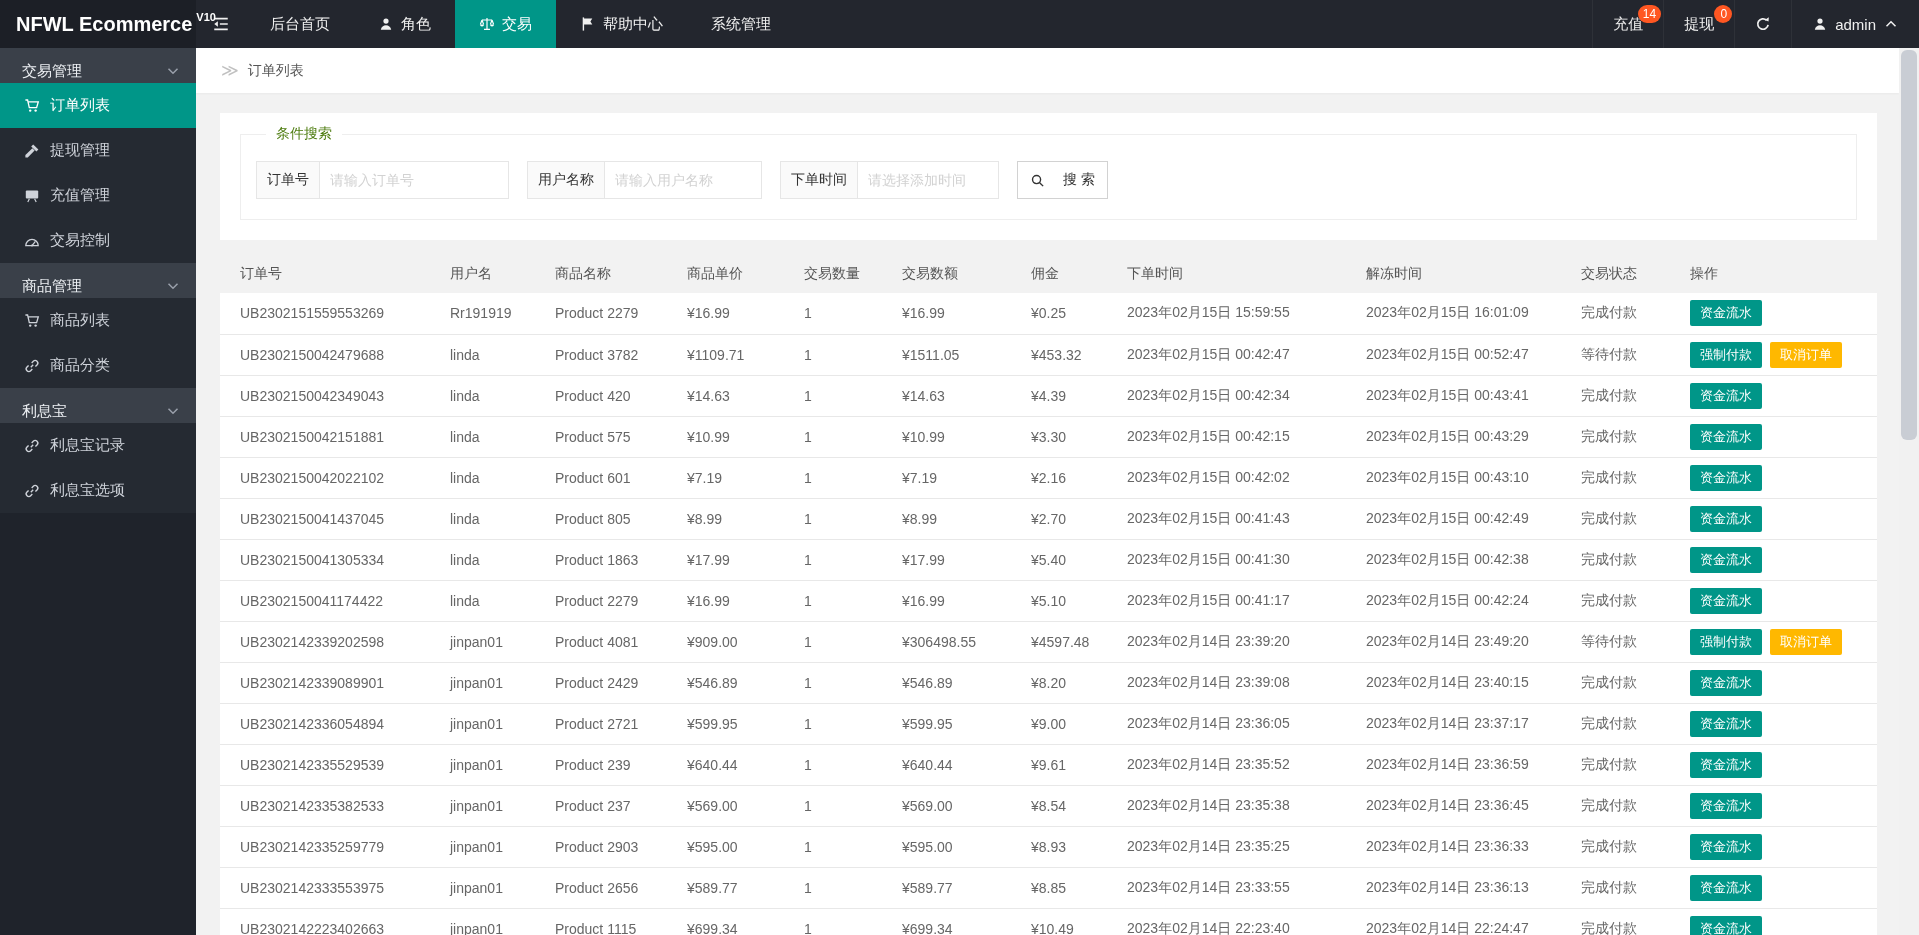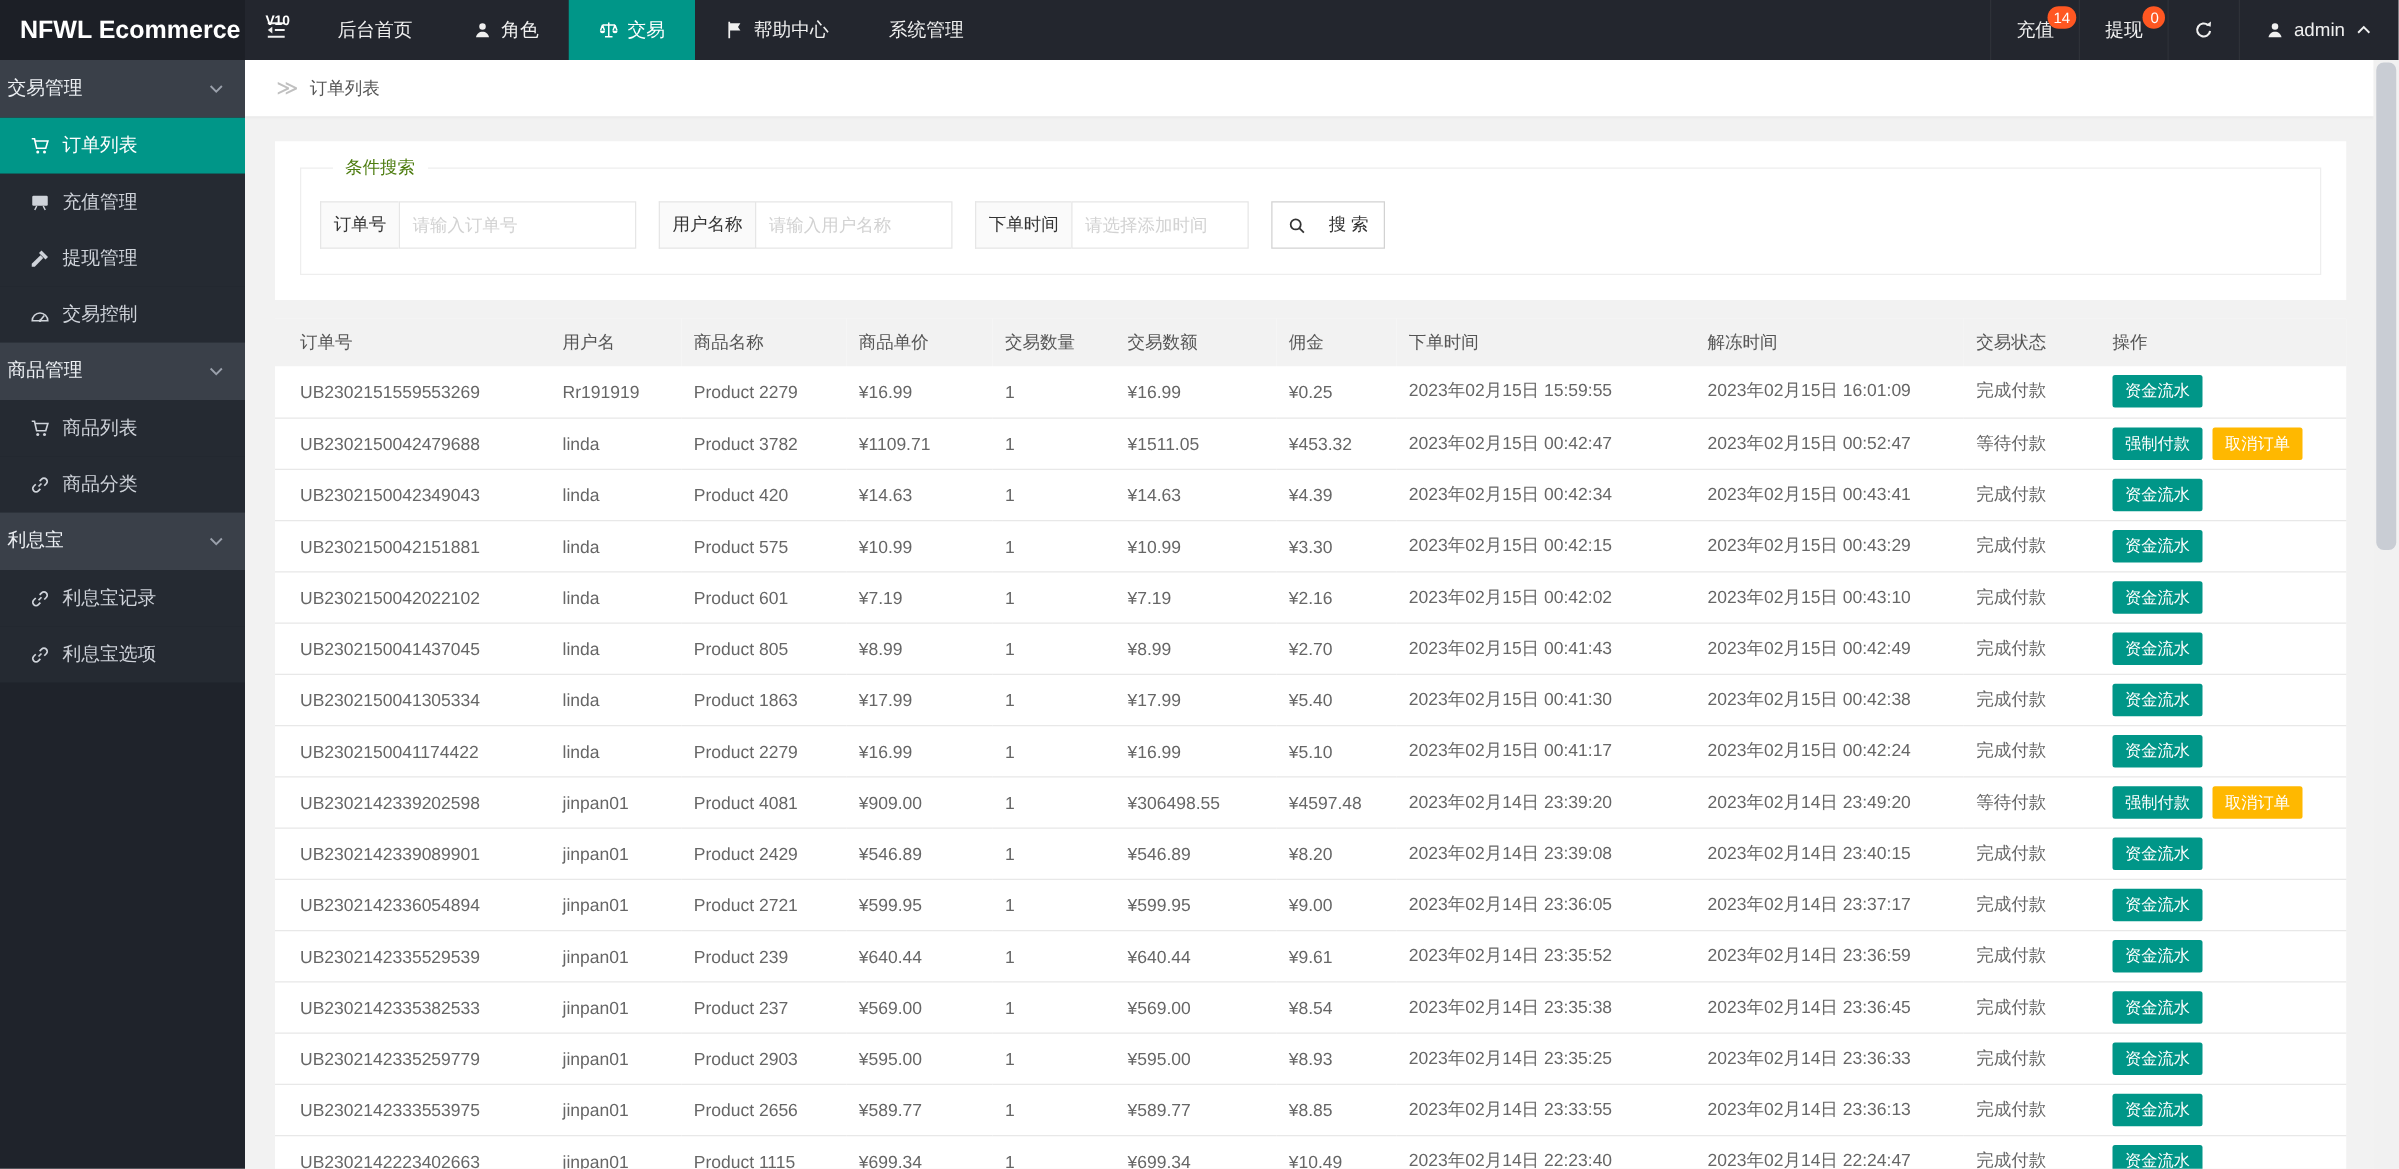--- a/index.html
+++ b/index.html
@@ -3,36 +3,36 @@
 <meta charset="utf-8">
 <style>
   * { box-sizing: border-box; }
   html,body { margin:0; padding:0; width:1919px; height:935px; overflow:hidden;
               font-family:"Liberation Sans","DejaVu Sans",sans-serif; background:#f2f2f2; }
 
   
   .navbar { display:flex; align-items:stretch; height:48px; background:#23262e; position:relative; z-index:10; }
   .logo { width:196px; background:#1c1f26; color:#fff; font-size:20px; font-weight:bold;
           display:flex; align-items:center; padding-left:16px; white-space:nowrap; }
-  .logo sup { font-size:11px; margin-left:20px; transform:translateY(-7px); }
+  .logo sup { font-size:11px; margin-left:4px; transform:translateY(-7px); }
   .nav-burger { width:50px; display:flex; align-items:center; justify-content:center; color:#f0f0f0; cursor:pointer; }
   .nav-menu { display:flex; align-items:stretch; }
   .nav-item { display:flex; align-items:center; gap:7px; padding:0 24px; font-size:15px; color:#f0f0f0; cursor:pointer; }
   .nav-item.active { background:#009688; color:#fff; }
   .nav-right { margin-left:auto; display:flex; align-items:stretch; }
   .nav-right .nav-item { padding:0 20px; position:relative; border-left:1px solid rgba(255,255,255,.05); }
   .badge { position:absolute; top:5px; right:2px; min-width:18px; height:18px; line-height:18px;
            background:#ff5722; color:#fff; font-size:12px; border-radius:9px; padding:0 5px; text-align:right; }
   .icon { display:inline-flex; align-items:center; justify-content:center; }
   .icon svg { width:16px; height:16px; }
   .nav-burger svg { width:18px; height:18px; }
 
   
   .sidebar { position:absolute; top:48px; left:0; bottom:0; width:196px; background:#1f232b; }
-  .side-group-title { height:46px; line-height:46px; padding-left:6px; background:#3a4049; color:#edf0f4;
+  .side-group-title { height:35px; line-height:46px; padding-left:22px; background:#3a4049; color:#edf0f4;
                       font-size:15px; position:relative; cursor:pointer; }
   .side-group-title .chev { position:absolute; right:15px; top:15px; color:#9aa0ab; }
   .side-item { height:45px; display:flex; align-items:center; gap:10px; padding-left:24px;
                background:#252a32; color:#cfd3da; font-size:15px; cursor:pointer; }
   .side-item.active { background:#009688; color:#fff; }
 
   
   .main { position:absolute; left:196px; top:48px; right:20px; bottom:0; background:#f2f2f2; overflow:hidden; }
   .breadcrumb { height:45px; background:#fff; display:flex; align-items:center; padding-left:25px;
                 font-size:14px; color:#555; box-shadow:0 1px 2px rgba(0,0,0,.04); }
@@ -172,34 +172,34 @@
           <path d="M1.4 2h2.2l1.7 7.6h7.3l1.7-5.8H4.2" fill="none" stroke="currentColor" stroke-width="1.3"></path>
           <circle cx="6.2" cy="12.6" r="1.2" fill="currentColor"></circle>
           <circle cx="11.6" cy="12.6" r="1.2" fill="currentColor"></circle>
         </svg>
       </span>
       <span>订单列表</span>
     </div>
     <div class="side-item">
       <span class="icon">
         <svg viewBox="0 0 16 16">
+          <path d="M9.2 1.4l5.2 5.2-2 2-5.2-5.2z" fill="currentColor"></path>
+          <path d="M8.4 5.2l2.2 2.2-6.8 7H1.4v-2.4z" fill="currentColor"></path>
+        </svg>
+      </span>
+      <span>提现管理</span>
+    </div>
+    <div class="side-item">
+      <span class="icon">
+        <svg viewBox="0 0 16 16">
           <rect x="1.8" y="2.6" width="12.4" height="8" rx="1" fill="currentColor"></rect>
           <path d="M5.4 10.8l-1.6 3.2M10.6 10.8l1.6 3.2" stroke="currentColor" stroke-width="1.2" fill="none"></path>
         </svg>
       </span>
       <span>充值管理</span>
-    </div>
-    <div class="side-item">
-      <span class="icon">
-        <svg viewBox="0 0 16 16">
-          <path d="M9.2 1.4l5.2 5.2-2 2-5.2-5.2z" fill="currentColor"></path>
-          <path d="M8.4 5.2l2.2 2.2-6.8 7H1.4v-2.4z" fill="currentColor"></path>
-        </svg>
-      </span>
-      <span>提现管理</span>
     </div>
     <div class="side-item">
       <span class="icon">
         <svg viewBox="0 0 16 16">
           <path d="M1.8 12.6a6.2 6.2 0 0 1 12.4 0z" fill="none" stroke="currentColor" stroke-width="1.3"></path>
           <path d="M8 12.6l3.4-4.2" stroke="currentColor" stroke-width="1.3" fill="none"></path>
           <circle cx="8" cy="12.6" r="1" fill="currentColor"></circle>
         </svg>
       </span>
       <span>交易控制</span>

